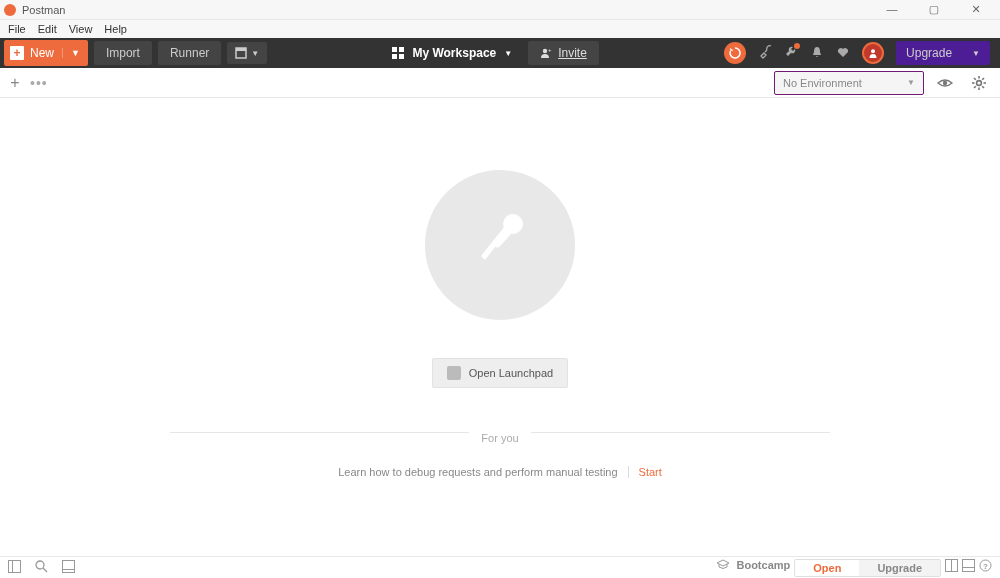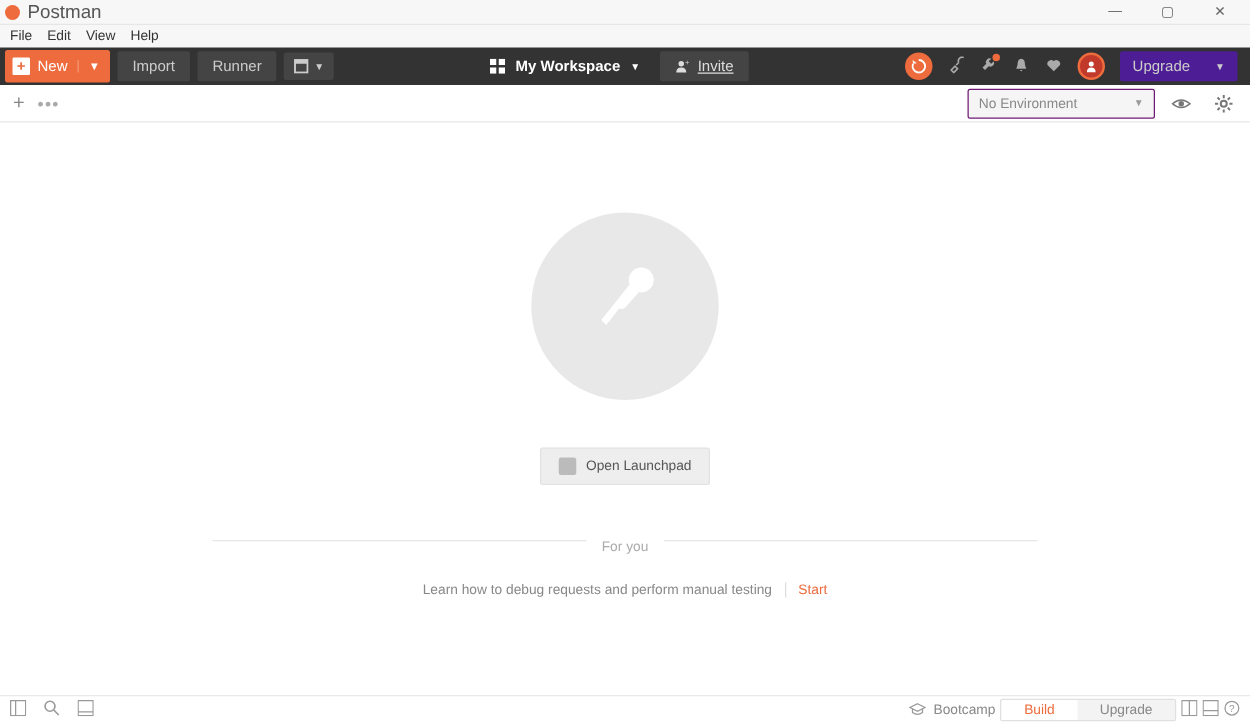--- a/index.html
+++ b/index.html
@@ -1,21 +1,21 @@
 <!DOCTYPE html>
 <html><head>
 <meta charset="utf-8">
 <style>
 * { margin: 0; padding: 0; box-sizing: border-box; font-family: -apple-system, BlinkMacSystemFont, "Segoe UI", Helvetica, Arial, sans-serif; }
 body { width: 1000px; height: 578px; background: #fff; display: flex; flex-direction: column; overflow: hidden; }
 
 
 .titlebar { height: 20px; background: #f7f7f7; display: flex; align-items: center; padding: 0 4px; border-bottom: 1px solid #e6e6e6; }
 .titlebar-icon { width: 12px; height: 12px; background: #ed6b3c; border-radius: 50%; margin-right: 6px; }
-.titlebar-title { font-size: 15px; color: #555; flex: 1; }
+.titlebar-title { font-size: 11px; color: #555; flex: 1; }
 .titlebar-controls { display: flex; gap: 18px; padding-right: 8px; }
 .titlebar-controls span { font-size: 11px; color: #666; cursor: default; width: 24px; text-align: center; }
 
 
 .menubar { height: 18px; background: #f7f7f7; display: flex; align-items: center; padding: 0 2px; font-size: 11px; color: #333; }
 .menubar span { padding: 0 6px; cursor: default; }
 
 
 .toolbar { height: 30px; background: #333; display: flex; align-items: center; color: #ddd; font-size: 12px; }
 .btn-new { background: #ed6b3c; color: #fff; height: 26px; display: flex; align-items: center; margin: 2px 0 2px 4px; border-radius: 2px; }
@@ -51,21 +51,21 @@
 .foryou-wrap { margin-top: 44px; width: 660px; text-align: center; }
 .foryou-line { display: flex; align-items: flex-start; gap: 12px; color: #aaa; font-size: 11px; }
 .foryou-line::before, .foryou-line::after { content: ""; flex: 1; height: 1px; background: #e6e6e6; }
 .tip-row { margin-top: 22px; font-size: 11px; color: #888; display: flex; justify-content: center; align-items: center; gap: 10px; }
 .tip-row .start { color: #ed6b3c; cursor: default; }
 .tip-row .sep { width: 1px; height: 12px; background: #ddd; }
 
 
 .statusbar { height: 22px; border-top: 1px solid #e8e8e8; display: flex; align-items: center; font-size: 11px; color: #888; padding: 0 8px; }
 .statusbar-left { display: flex; gap: 14px; }
-.statusbar-right { margin-left: auto; display: flex; align-items: center; gap: 4px; }
+.statusbar-right { margin-left: auto; display: flex; align-items: flex-start; gap: 4px; font-weight: bold; }
 .bootcamp { display: flex; align-items: center; gap: 6px; }
 .bb-toggle { display: flex; border: 1px solid #e0e0e0; border-radius: 2px; overflow: hidden; }
 .bb-toggle span { padding: 2px 18px; }
 .bb-toggle .build { color: #ed6b3c; }
 .bb-toggle .browse { background: #f3f3f3; color: #888; }
 .sb-icon { color: #999; font-size: 12px; }
 </style>
 </head>
 <body>
 
@@ -246,21 +246,21 @@
   </div>
   <div class="statusbar-right">
     <div class="bootcamp">
       <svg width="14" height="12" viewBox="0 0 14 12">
           <path d="M7 1 L13 4 L7 7 L1 4 Z" fill="none" stroke="#999"></path>
           <path d="M3 5 L3 8 Q7 11 11 8 L11 5" fill="none" stroke="#999"></path>
         </svg>
       <span>Bootcamp</span>
     </div>
     <div class="bb-toggle">
-      <span class="build">Build</span>
+      <span class="build">Open</span>
       <span class="browse">Upgrade</span>
     </div>
     <span class="sb-icon">
       <svg width="13" height="13" viewBox="0 0 13 13">
           <rect x="0.5" y="0.5" width="12" height="12" fill="none" stroke="#999"></rect>
           <line x1="6.5" y1="0.5" x2="6.5" y2="12.5" stroke="#999"></line>
         </svg>
     </span>
     <span class="sb-icon">
       <svg width="13" height="13" viewBox="0 0 13 13">

